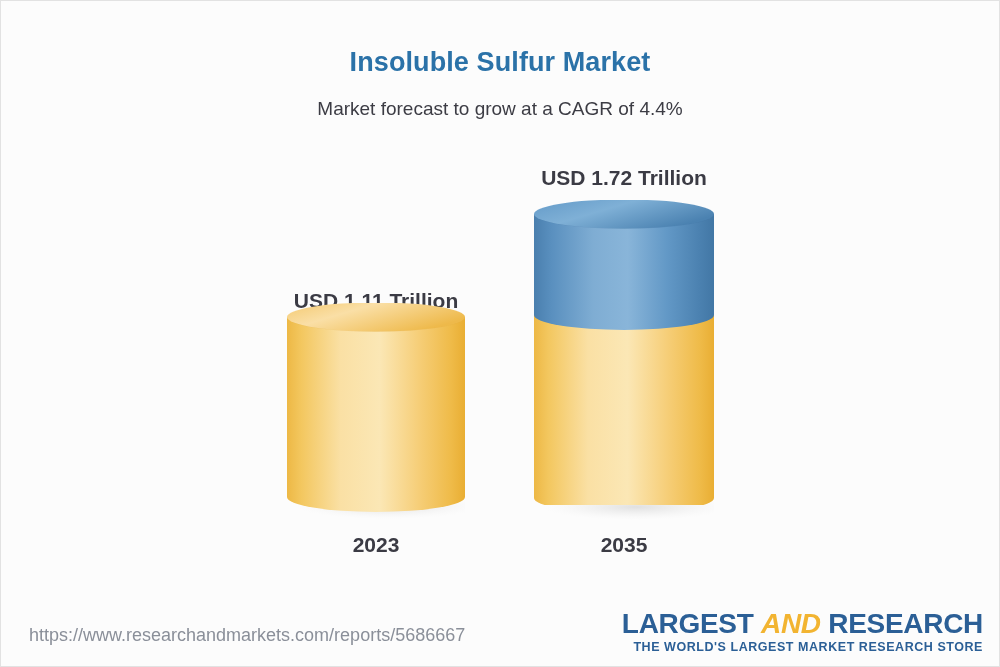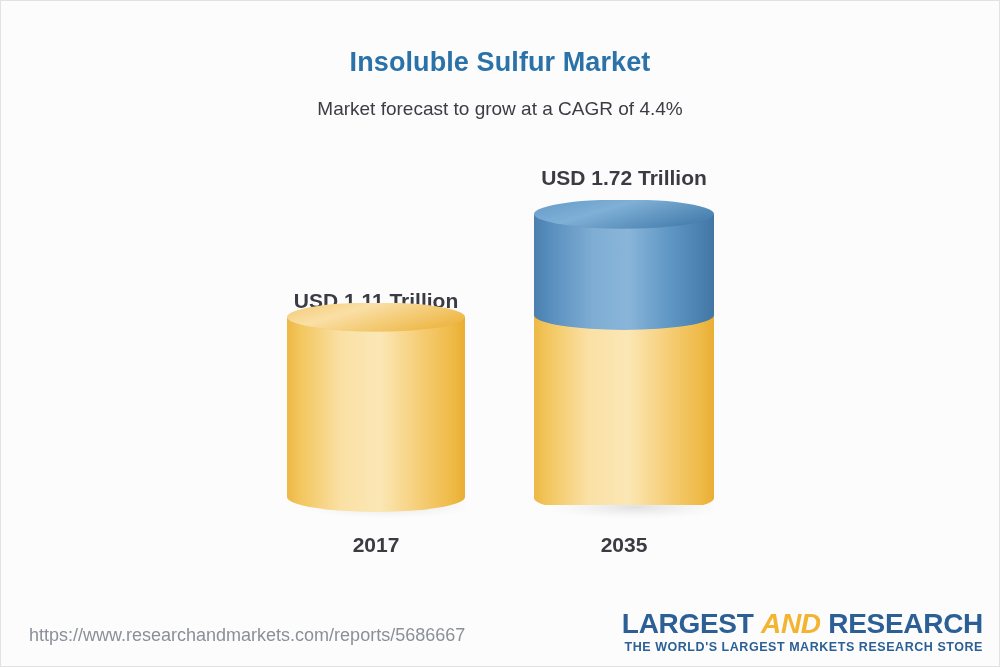--- a/index.html
+++ b/index.html
@@ -169,21 +169,21 @@
 
         <ellipse cx="101" cy="203" rx="92" ry="13" fill="url(#shadow1)"></ellipse>
 
         <path d="M0,14 L0,194 A89,15 0 0 0 178,194 L178,14 Z" fill="url(#goldBody)"></path>
 
         <ellipse cx="89" cy="14" rx="89" ry="14.5" fill="url(#goldTop)"></ellipse>
 
         <path d="M0,14 A89,14.5 0 0 0 178,14 A89,15 0 0 1 0,14 Z" fill="#d9a53a" opacity="0.30"></path>
       </svg>
 
-      <div class="cat-label" style="top:532px;">2017</div>
+      <div class="cat-label" style="top:532px;">2023</div>
     </div>
 
     <div class="bar-group" style="left:533px; width:180px; height:600px;">
 
       <div class="value-label" style="top:165px;">USD 1.72 Trillion</div>
 
       <svg class="cyl-svg" style="left:0px; top:199px;" width="180" height="320" viewBox="0 0 180 320">
         <defs>
           <linearGradient id="blueBody" x1="0" y1="0" x2="1" y2="0">
             <stop offset="0" stop-color="#4a7fae"></stop>
@@ -235,17 +235,17 @@
       <div class="cat-label" style="top:532px;">2035</div>
     </div>
 
   </div>
 
   <div class="footer">
     <div class="source-url">https://www.researchandmarkets.com/reports/5686667</div>
 
     <div class="logo">
       <div class="logo-main"><span>LARGEST</span><span>&nbsp;</span><span class="logo-and">AND</span><span>&nbsp;</span><span>RESEARCH</span></div>
-      <div class="logo-tag">THE WORLD'S LARGEST MARKETS RESEARCH STORE</div>
+      <div class="logo-tag">THE WORLD'S LARGEST MARKET RESEARCH STORE</div>
     </div>
   </div>
 
 </div>
 
 </body></html>

